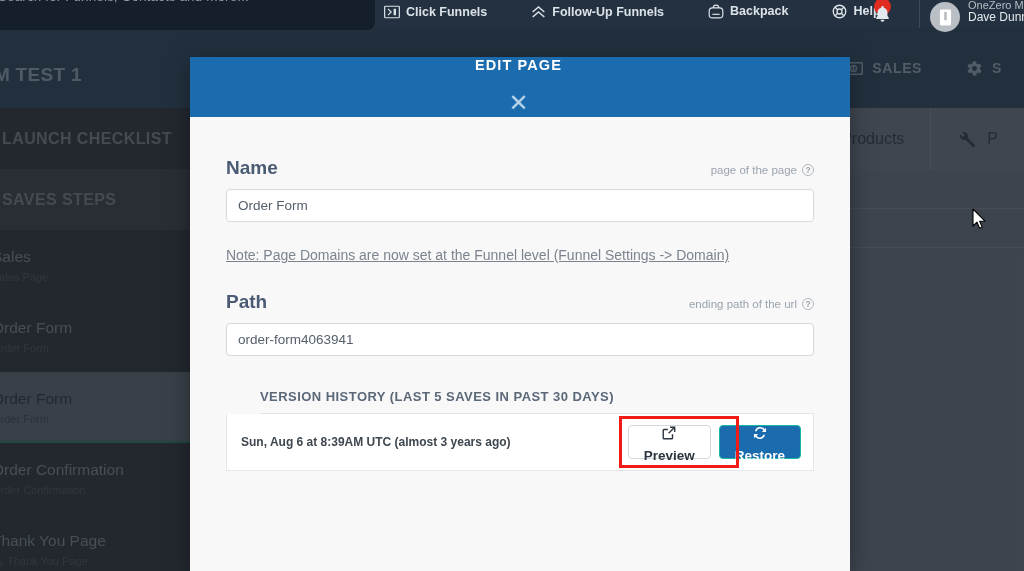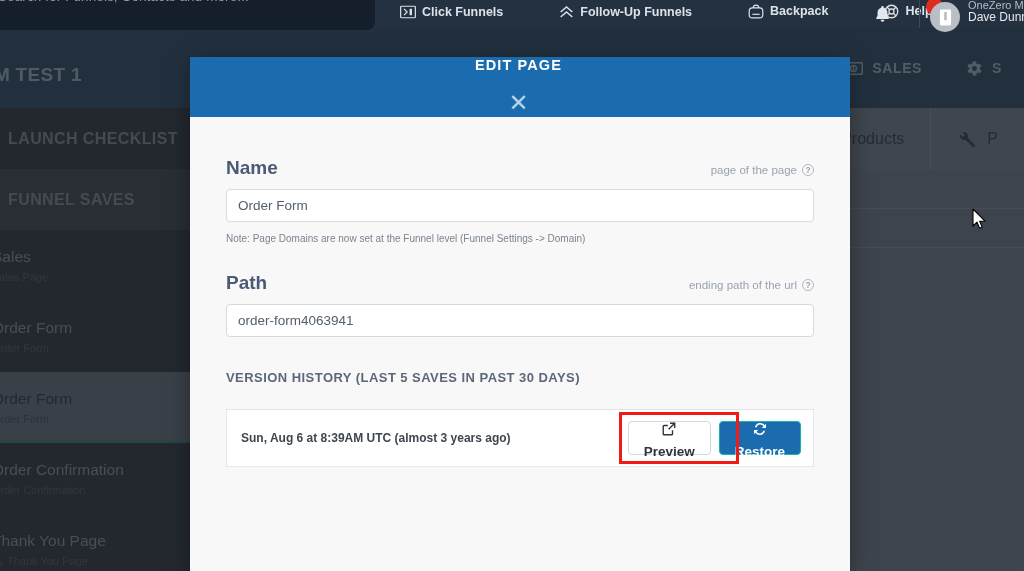--- a/index.html
+++ b/index.html
@@ -31,24 +31,24 @@
     display: flex; align-items: flex-end;
     padding: 0 0 26px 28px;
   }
   .search-box .ph {
     font-size: 13.5px;
     color: #8d99a6;
     letter-spacing: 0.1px;
     white-space: nowrap;
   }
   .nav-items {
-    position: absolute; top: 0; left: 400px;
+    position: absolute; top: 0; left: 384px;
     height: 28px;
     display: flex; align-items: flex-end;
-    gap: 16px;
+    gap: 4px;
   }
   .nav-item {
     display: flex; align-items: center; gap: 6px;
     padding: 0 16px 9px 0;
     margin-right: 24px;
     color: #dbe2e8;
     font-size: 12.5px;
     font-weight: bold;
     white-space: nowrap;
     position: relative;
@@ -156,21 +156,21 @@
   .sidebar {
     position: absolute; top: 108px; left: 0;
     width: 190px; height: 463px;
     background: #2f353b;
     z-index: 10;
     overflow: hidden;
   }
   .side-section {
     height: 61px;
     display: flex; align-items: center;
-    padding-left: 8px;
+    padding-left: 2px;
     color: #696f76;
     font-size: 16px; font-weight: bold;
     letter-spacing: .4px;
     white-space: nowrap;
   }
   .side-section.sec2 { background: #393f45; }
   .side-step {
     height: 71px;
     padding-left: 0px;
     display: flex; flex-direction: column; justify-content: center;
@@ -264,32 +264,34 @@
     border: 1px solid #d6dade;
     border-radius: 4px;
     background: #ffffff;
     padding: 0 11px;
     font-size: 13.5px;
     color: #55606c;
     font-family: "Liberation Sans", sans-serif;
     outline: none;
   }
   .note-text {
-    margin-top: 11px;
-    font-size: 10px;
+    margin-top: 25px;
+    font-size: 14px;
     color: #7b848e;
+    text-decoration: underline;
   }
   .vh-title {
     margin-top: 33px;
     font-size: 13px;
     font-weight: bold;
     color: #5b6878;
     letter-spacing: .45px;
-    padding-bottom: 24px;
+    padding-bottom: 9px;
     border-bottom: 1px solid #e3e6e9;
+    margin-left: 34px;
   }
   .vh-row {
     display: flex; align-items: center; justify-content: space-between;
     background: #ffffff;
     border: 1px solid #e5e8eb;
     border-top: none;
     height: 57px;
     padding: 0 12px 0 14px;
   }
   .vh-date {
@@ -385,21 +387,21 @@
       </span>
       <span>P</span>
     </div>
   </div>
 
   <div class="sidebar">
     <div class="side-section">
       <span>LAUNCH CHECKLIST</span>
     </div>
     <div class="side-section sec2">
-      <span>FUNNEL SAVES</span>
+      <span>SAVES STEPS</span>
     </div>
 
     <div class="side-step">
       <div class="step-title">Sales</div>
       <div class="step-sub">
         <span>Sales Page</span>
       </div>
     </div>
 
     <div class="side-step">

